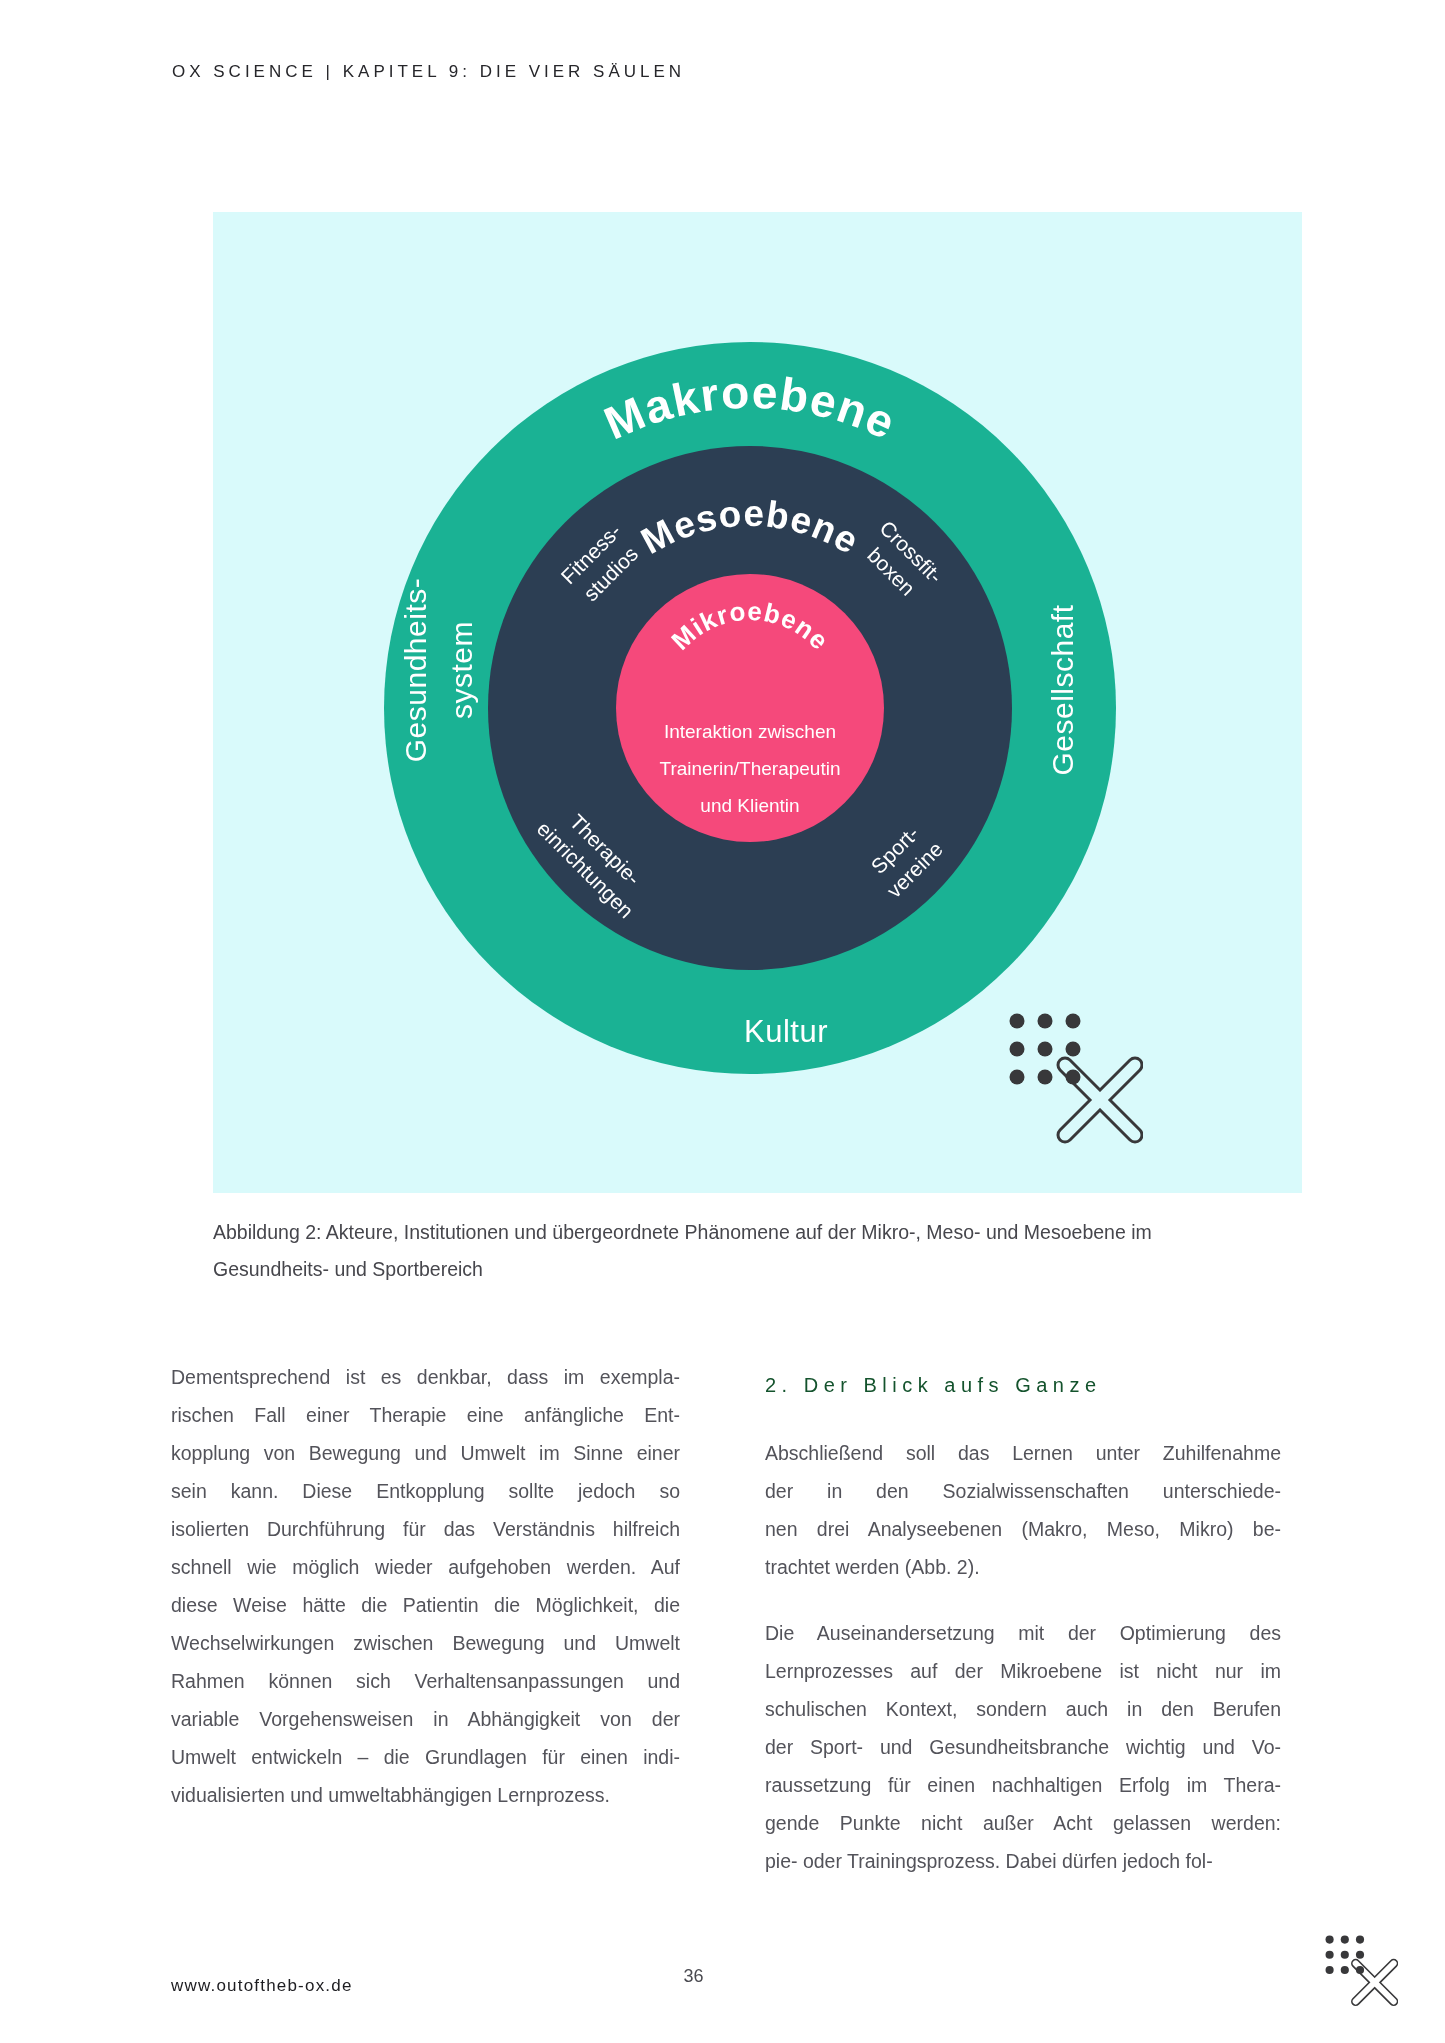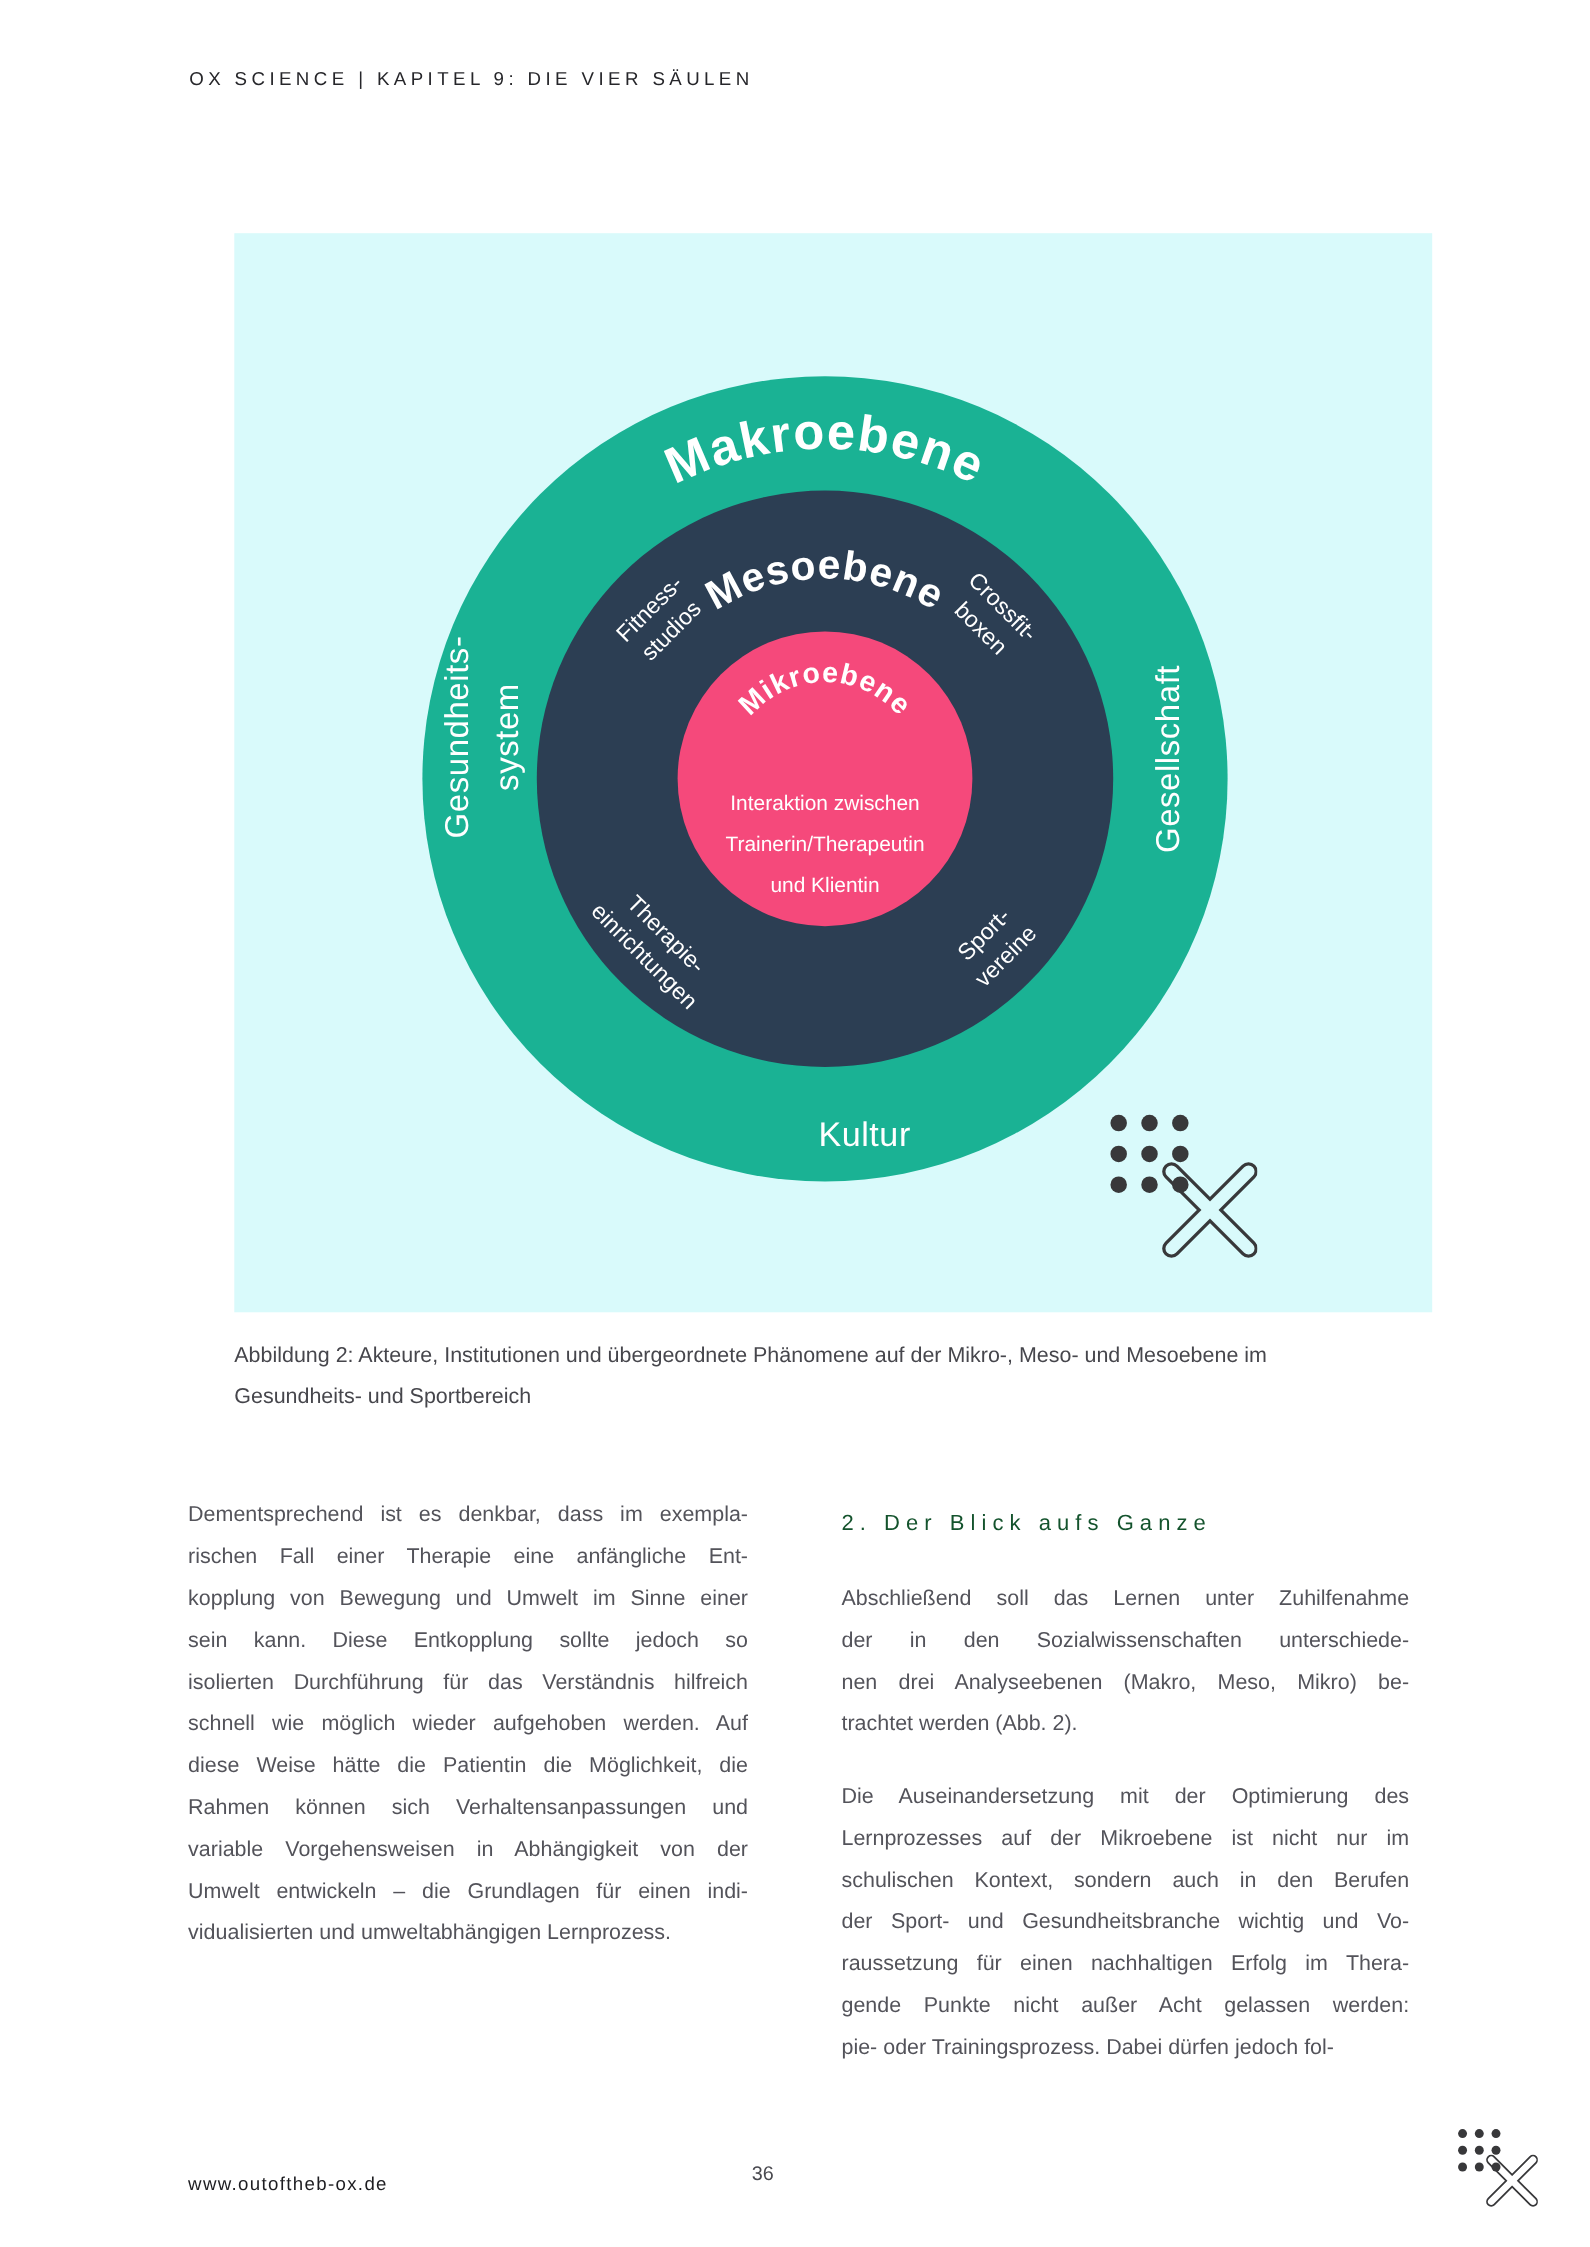--- a/index.html
+++ b/index.html
@@ -134,20 +134,21 @@
   </div>
 
 <div class="col col-left justify">
     <div class="jline">Dementsprechend ist es denkbar, dass im exempla-</div>
     <div class="jline">rischen Fall einer Therapie eine anfängliche Ent-</div>
     <div class="jline">kopplung von Bewegung und Umwelt im Sinne einer</div>
     <div class="jline">sein kann. Diese Entkopplung sollte jedoch so</div>
     <div class="jline">isolierten Durchführung für das Verständnis hilfreich</div>
     <div class="jline">schnell wie möglich wieder aufgehoben werden. Auf</div>
     <div class="jline">diese Weise hätte die Patientin die Möglichkeit, die</div>
+    <div class="jline">Wechselwirkungen zwischen Bewegung und Umwelt</div>
     <div class="jline">Rahmen können sich Verhaltensanpassungen und</div>
     <div class="jline">variable Vorgehensweisen in Abhängigkeit von der</div>
     <div class="jline">Umwelt entwickeln – die Grundlagen für einen indi-</div>
     <div class="jline">vidualisierten und umweltabhängigen Lernprozess.</div>
   </div>
 
 <div class="col col-right">
   <div class="section-heading">2. Der Blick aufs Ganze</div>
   <div class="para justify">
       <div class="jline">Abschließend soll das Lernen unter Zuhilfenahme</div>

